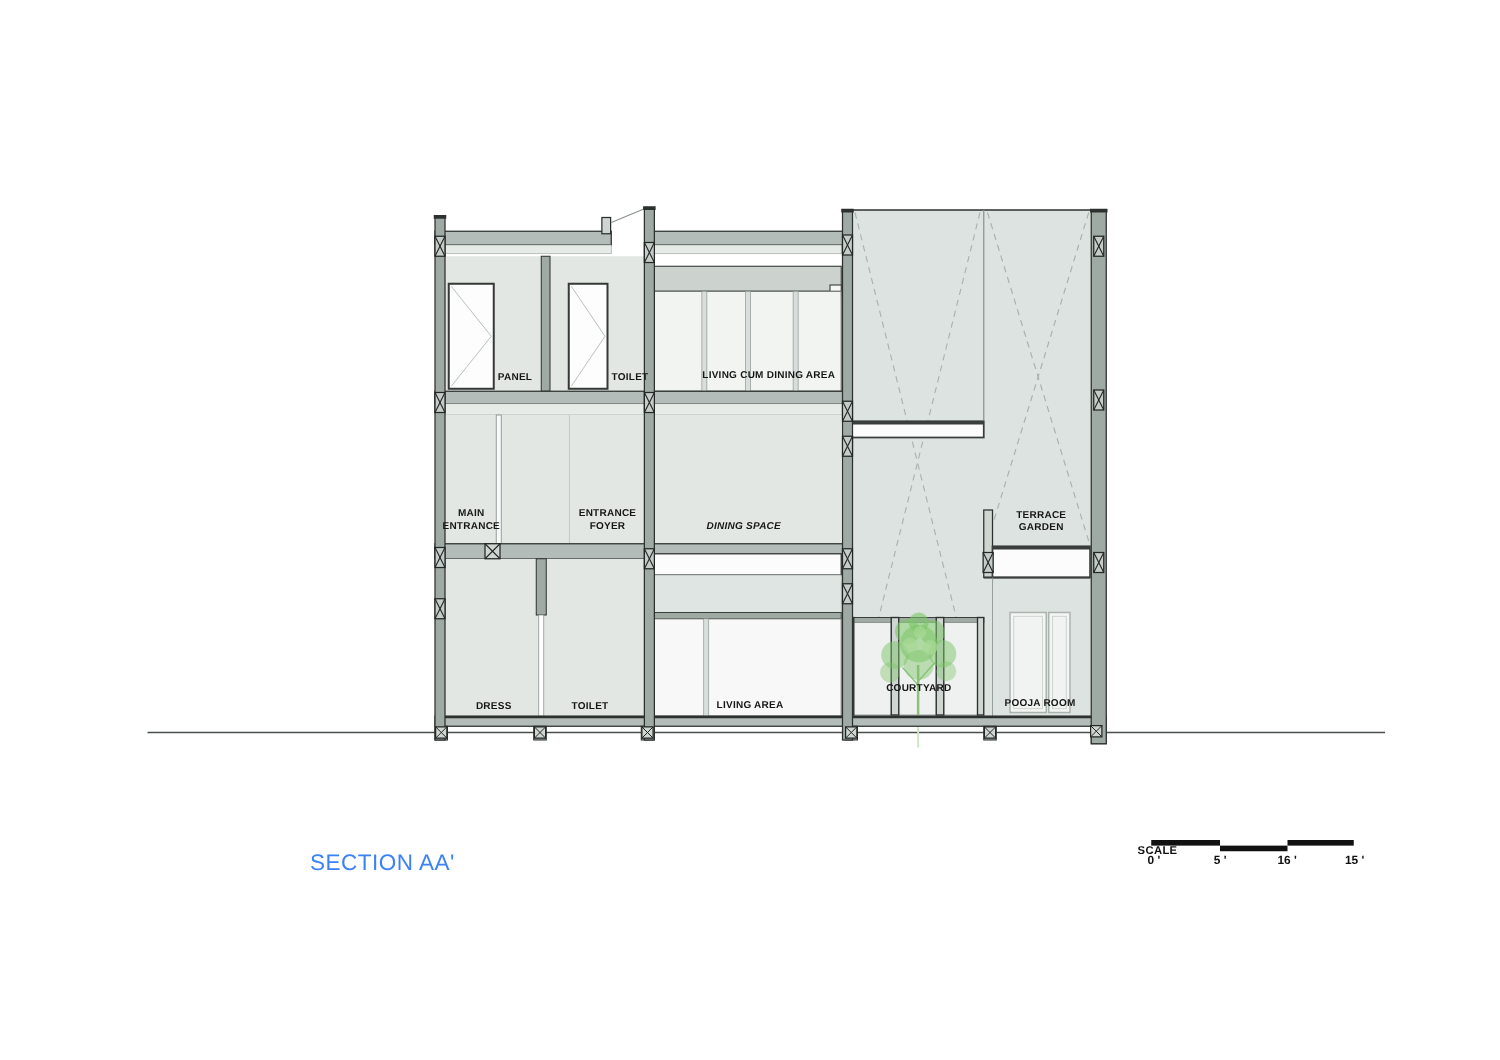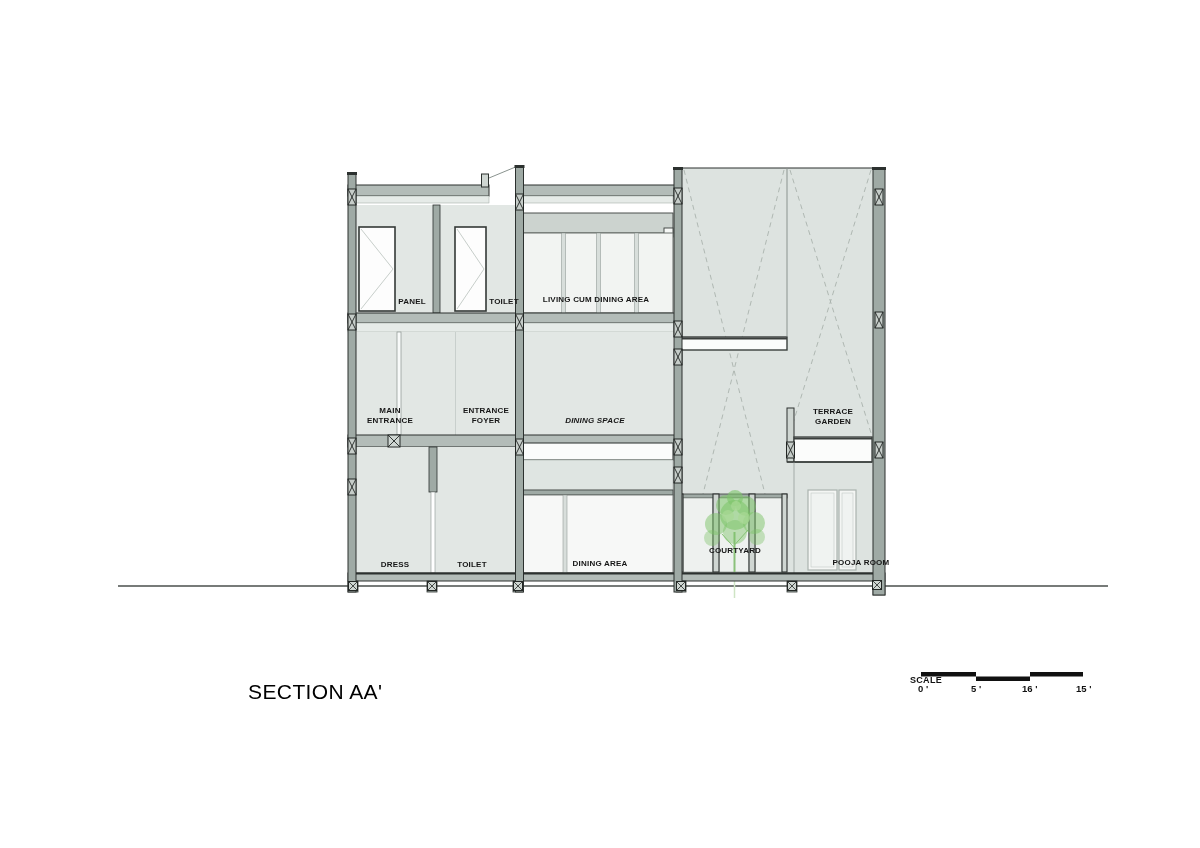--- a/index.html
+++ b/index.html
@@ -13,22 +13,22 @@
     --tree-green:#7cc468;
     --bar-black:#111111;
   }
   html,body{margin:0;padding:0;background:#fff;}
   .canvas{position:relative;width:1200px;height:848px;background:#fff;
           font-family:"Liberation Sans",sans-serif;overflow:hidden;}
   svg.drawing{position:absolute;left:0;top:0;}
   .room-label{position:absolute;transform:translate(-50%,-50%);
     font-size:8px;font-weight:700;letter-spacing:.2px;color:#161616;
     text-align:center;white-space:pre-line;line-height:1.25;}
-  .title{position:absolute;left:248px;top:680px;font-size:21px;
-    font-weight:500;color:#000000;letter-spacing:.4px;}
+  .title{position:absolute;left:248px;top:680px;font-size:18px;
+    font-weight:500;color:#3b82f6;letter-spacing:.4px;}
   .scale-label{position:absolute;left:910px;top:657px;font-size:9px;
     font-weight:700;color:#111;letter-spacing:.3px;margin-top:18px;}
   .scale-tick{position:absolute;top:683px;font-size:9.5px;font-weight:700;color:#111;}
   .tick-0{left:918px;} .tick-5{left:971px;} .tick-10{left:1022px;} .tick-15{left:1076px;}
 </style>
 </head>
 <body>
 
 <div class="canvas">
 
@@ -239,33 +239,33 @@
 
     <g>
       <rect x="921" y="672" width="55" height="4.5" fill="var(--bar-black,#111)"></rect>
       <rect x="976" y="676.5" width="54" height="4.5" fill="var(--bar-black,#111)"></rect>
       <rect x="1030" y="672" width="53" height="4.5" fill="var(--bar-black,#111)"></rect>
     </g>
   </svg>
 
   <div class="room-label" style="left:412px;top:302px;">PANEL</div>
   <div class="room-label" style="left:504px;top:302px;">TOILET</div>
-  <div class="room-label" style="left:596px;top:300px;">LIVING CUM DINING AREA</div>
-  <div class="room-label" style="left:390px;top:416px;">MAIN
+  <div class="room-label" style="left:596px;top:300px;padding-left:38px;">LIVING CUM DINING AREA</div>
+  <div class="room-label" style="left:377px;top:416px;">MAIN
 ENTRANCE</div>
   <div class="room-label" style="left:486px;top:416px;">ENTRANCE
 FOYER</div>
   <div class="room-label" style="left:595px;top:421px;font-style:italic;">DINING SPACE</div>
   <div class="room-label" style="left:833px;top:417px;">TERRACE
 GARDEN</div>
   <div class="room-label" style="left:395px;top:565px;">DRESS</div>
   <div class="room-label" style="left:472px;top:565px;">TOILET</div>
-  <div class="room-label" style="left:600px;top:564px;">DINING AREA</div>
+  <div class="room-label" style="left:600px;top:564px;">LIVING AREA</div>
   <div class="room-label" style="left:735px;top:551px;">COURTYARD</div>
-  <div class="room-label" style="left:832px;top:563px;margin-left:29px;">POOJA ROOM</div>
+  <div class="room-label" style="left:832px;top:563px;">POOJA ROOM</div>
 
   <div class="title">SECTION AA'</div>
   <div class="scale-label">SCALE</div>
   <div class="scale-tick tick-0">0 '</div>
   <div class="scale-tick tick-5">5 '</div>
   <div class="scale-tick tick-10">16 '</div>
   <div class="scale-tick tick-15">15 '</div>
 
 </div>
 

